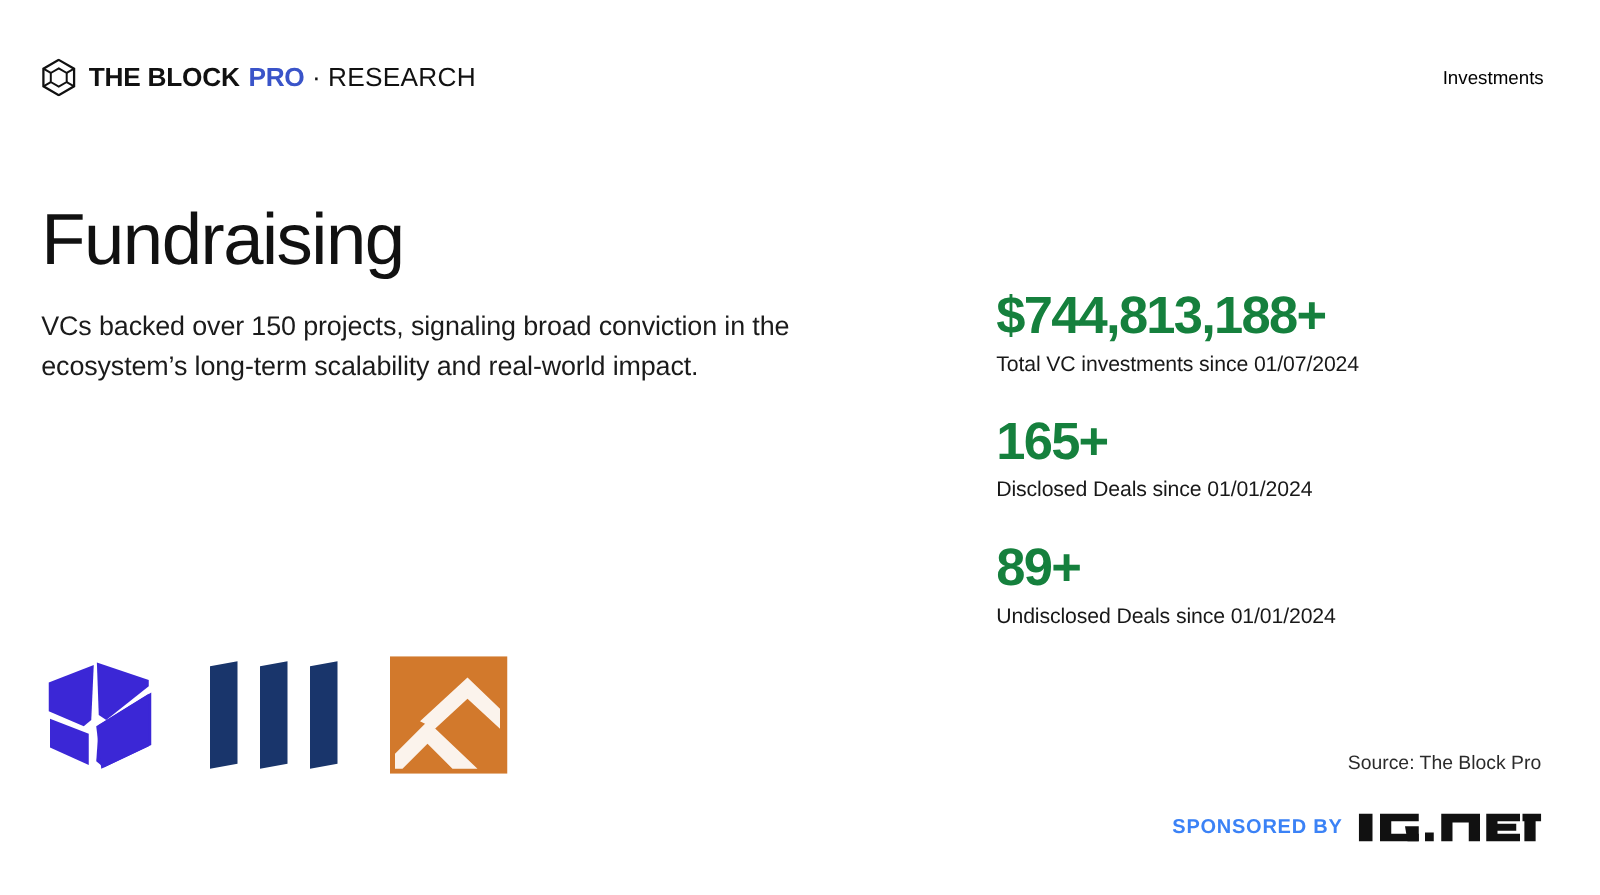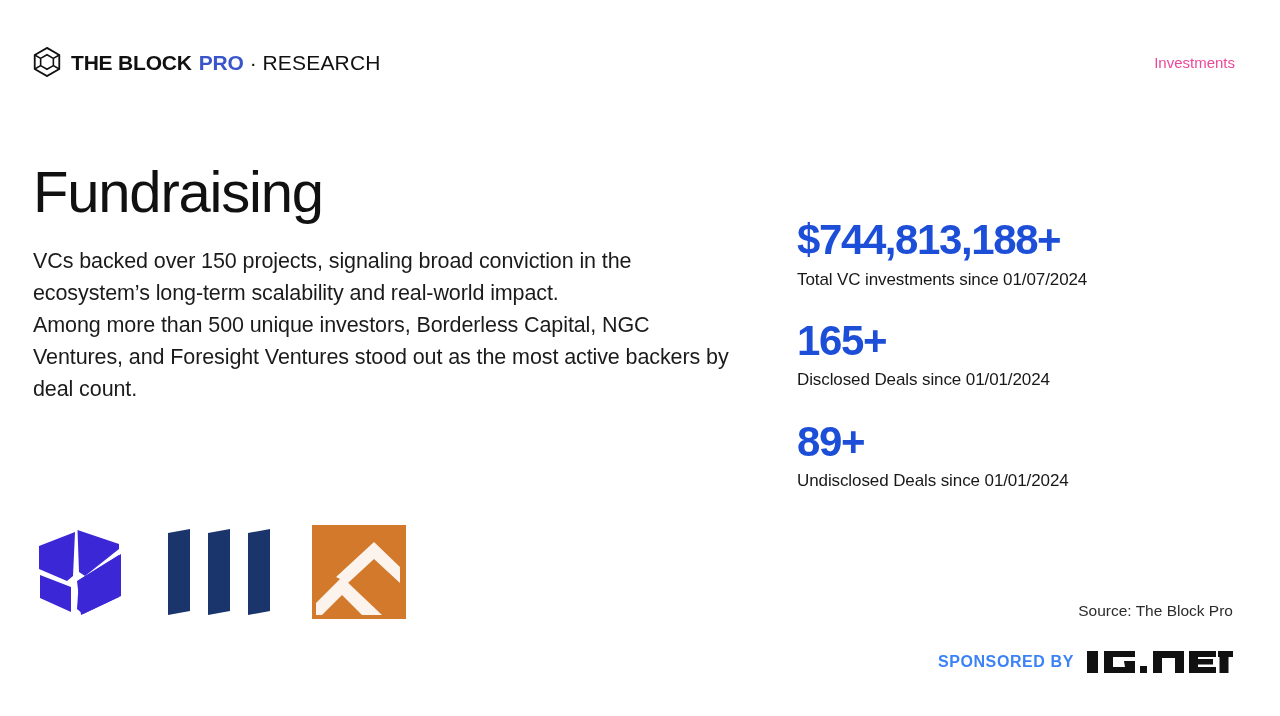--- a/index.html
+++ b/index.html
@@ -61,21 +61,21 @@
     font-weight: 400;
     margin: 0 6px;
   }
   .brand-research {
     font-weight: 400;
     color: #111111;
     letter-spacing: 0.2px;
   }
   .header-section {
     font-size: 15px;
-    color: #ec4899;
+    color: #000000;
     font-weight: 400;
     text-align: center;
   }
 
   
   .left-col {
     position: absolute;
     left: 33px;
     top: 162px;
     width: 712px;
@@ -119,22 +119,22 @@
   }
   .stat-block {
     margin-bottom: 29px;
   }
   .stat-block:last-child { margin-bottom: 0; }
   .stat-value {
     font-size: 42px;
     font-weight: bold;
     letter-spacing: -1.4px;
     line-height: 1.06;
-    color: #1d4ed8;
-    margin: 4px 0 7px 0;
+    color: #15803d;
+    margin: 16px 0 7px 0;
   }
   .stat-label {
     font-size: 17px;
     font-weight: 400;
     color: #181818;
     line-height: 1.2;
     margin: 0;
     letter-spacing: -0.1px;
   }
 
@@ -187,21 +187,20 @@
     </div>
   </div>
 
   <div class="header-section">Investments</div>
 </div>
 
 <div class="left-col">
   <h1 class="page-title">Fundraising</h1>
   <div class="body-copy">
     <p>VCs backed over 150 projects, signaling broad conviction in the ecosystem’s long-term scalability and real-world impact.</p>
-    <p>Among more than 500 unique investors, Borderless Capital, NGC Ventures, and Foresight Ventures stood out as the most active backers by deal count.</p>
   </div>
 </div>
 
 <div class="logo-row">
 
   <svg class="logo-tile" width="95" height="96" viewBox="0 0 95 96">
     <g fill="#3b27d6">
       <path d="M44.5 6 L86 20 L86 25 L52 52 L46 48 Z"></path>
       <path d="M6 22 L42 8 L40 52 L34 57 L6 45 Z"></path>
       <path d="M46 56 L88 30 L88 72 L50 90 L44 85 Z"></path>

